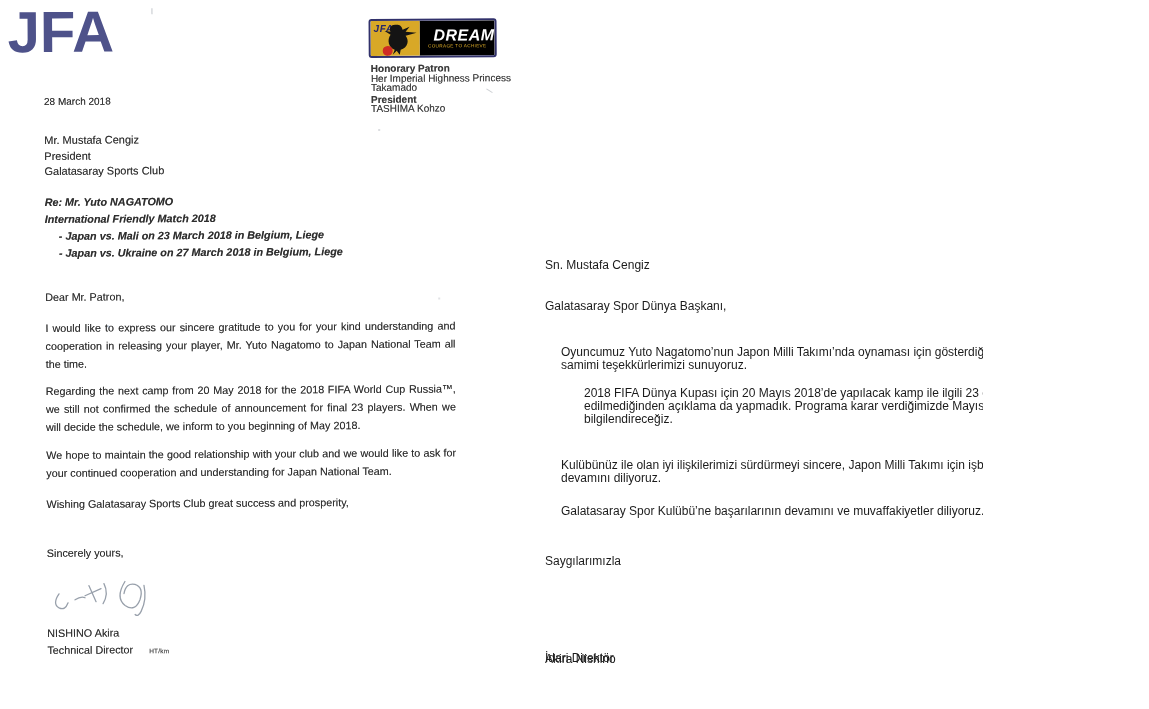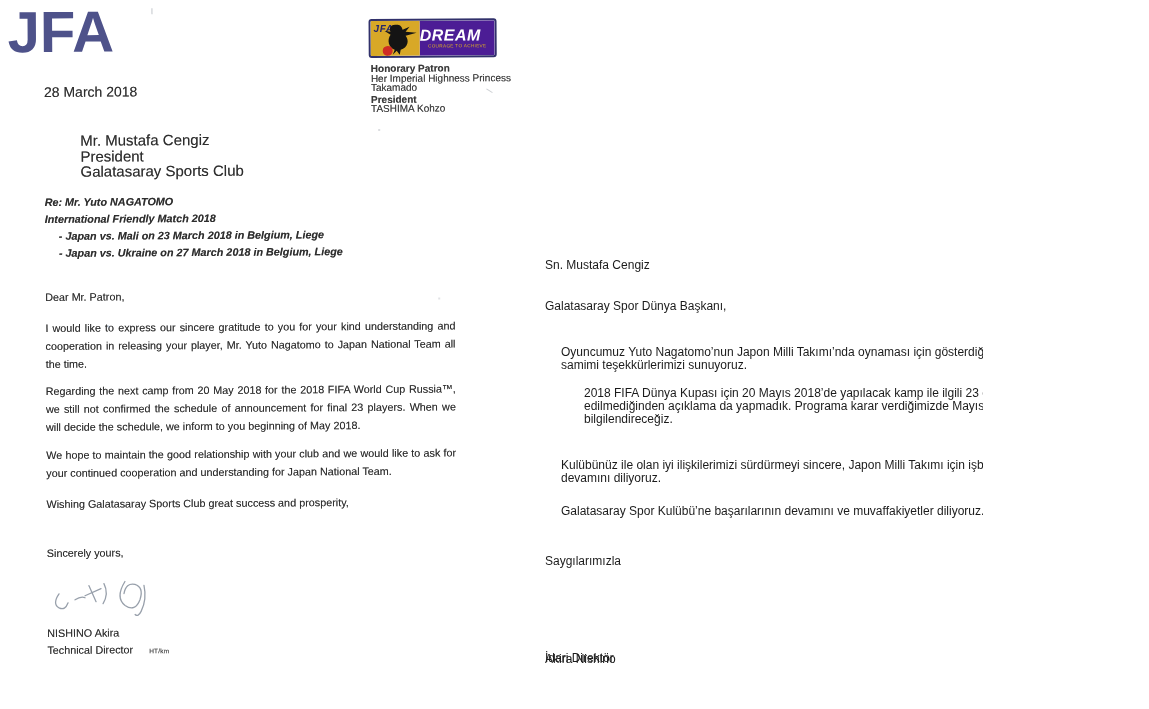--- a/index.html
+++ b/index.html
@@ -10,30 +10,30 @@
         transform-origin:40px 100px;color:#2e2e2e;}
   .scan .txt{text-shadow:0 0 0.5px rgba(45,45,45,0.55);}
   .jfa-logo{position:absolute;left:8px;top:2px;font-size:58px;line-height:60px;font-weight:900;
             color:#4e528a;letter-spacing:0px;}
   .badge{position:absolute;left:369px;top:21px;width:128px;height:39px;display:flex;
          border:2px solid #31316b;border-radius:3px;overflow:hidden;box-sizing:border-box;}
   .badge-left{position:relative;width:57px;background:#d8a827;}
   .badge-jfa{position:absolute;left:3px;top:2px;font-size:10px;font-weight:900;font-style:italic;
              color:#27276b;letter-spacing:0.5px;}
   .badge-crow{position:absolute;right:1px;top:1px;}
-  .badge-right{flex:1;background:#4c1d95;display:flex;flex-direction:column;align-items:flex-start;
+  .badge-right{flex:1;background:#000000;display:flex;flex-direction:column;align-items:flex-end;
                justify-content:center;color:#fff;}
   .dream{font-size:16px;line-height:16px;font-weight:900;font-style:italic;letter-spacing:0.5px;}
   .dream-sub{font-size:6px;transform:scale(0.78);transform-origin:center top;color:#d8a827;
              letter-spacing:0.4px;white-space:nowrap;}
   .patron{position:absolute;left:371px;top:66px;font-size:10px;line-height:9.5px;color:#3a3a3a;}
   .patron .b{font-weight:bold;}
   .patron .gap{margin-top:2px;}
-  .date{position:absolute;left:44px;top:84px;font-size:14px;}
-  .recipient{position:absolute;left:44px;top:133px;font-size:15px;line-height:15.5px;margin-left:36px;}
+  .date{position:absolute;left:44px;top:96px;font-size:10px;}
+  .recipient{position:absolute;left:44px;top:133px;font-size:11px;line-height:15.5px;}
   .subject{position:absolute;left:44px;top:194px;font-size:10.8px;line-height:17px;
            font-weight:bold;font-style:italic;}
   .subject .item{margin-left:14px;}
   .salutation{position:absolute;left:44px;top:291px;font-size:10.8px;}
   .bodypara{position:absolute;left:44px;width:410px;font-size:10.8px;line-height:18px;
             text-align:justify;}
   .p1{top:319px;} .p2{top:382px;} .p3{top:446px;}
   .closing{position:absolute;left:44px;top:498px;font-size:10.8px;}
   .signoff-en{position:absolute;left:44px;top:547px;font-size:10.8px;}
   .signature{position:absolute;left:46px;top:574px;}

